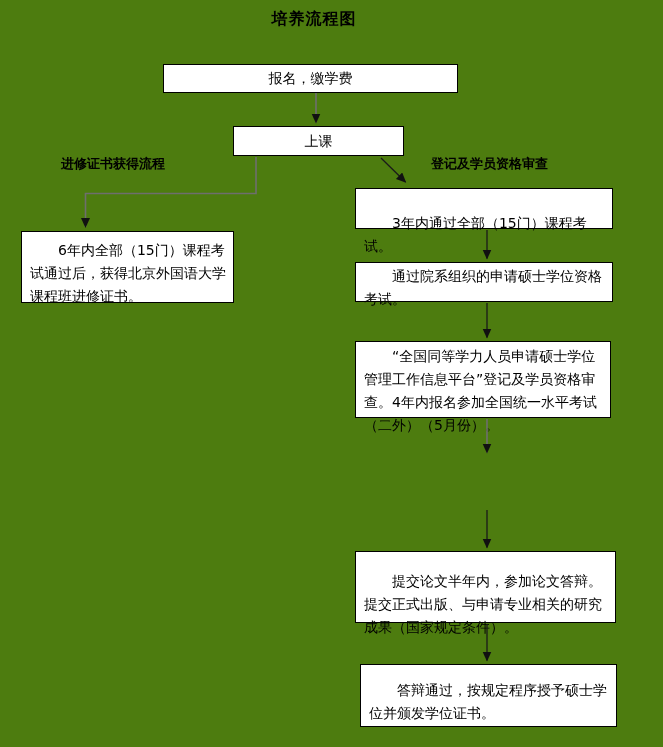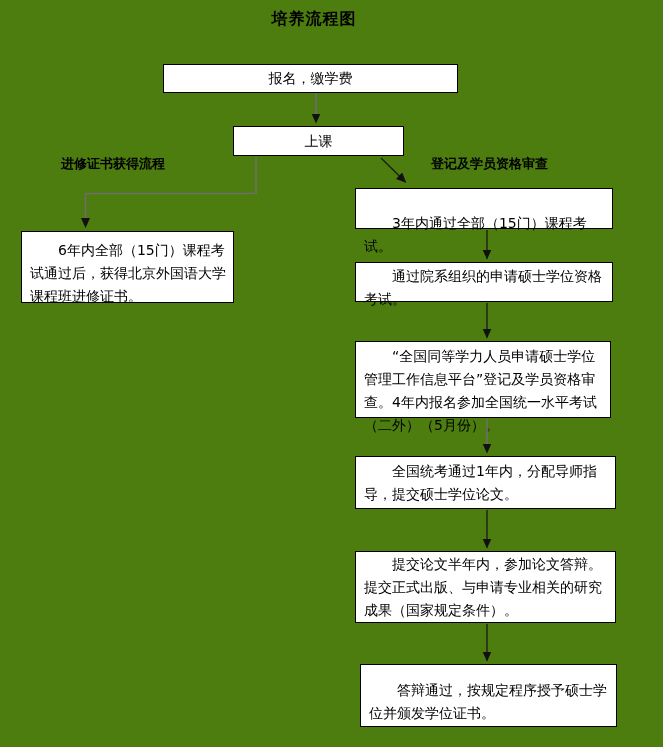--- a/index.html
+++ b/index.html
@@ -69,23 +69,22 @@
   <div class="branch-label" style="left:431px; top:155px;">登记及学员资格审查</div>
 
   <div class="node para" style="left:21px; top:231px; width:213px; height:72px; padding-top:7px;">6年内全部（15门）课程考试通过后，获得北京外国语大学课程班进修证书。</div>
 
   <div class="node para" style="left:355px; top:188px; width:258px; height:41px; padding-top:23px;">3年内通过全部（15门）课程考试。</div>
 
   <div class="node para" style="left:355px; top:262px; width:258px; height:40px; padding-top:2px;">通过院系组织的申请硕士学位资格考试。</div>
 
   <div class="node para" style="left:355px; top:341px; width:256px; height:77px; padding-top:3px;">“全国同等学力人员申请硕士学位管理工作信息平台”登记及学员资格审查。4年内报名参加全国统一水平考试（二外）（5月份）。</div>
 
-  <div class="node para" style="left:355px; top:456px; width:261px; height:53px; padding-top:3px;">全国统考通过1年内，分配导师指导，提交硕士学位论文。</div>
 
-  <div class="node para" style="left:355px; top:551px; width:261px; height:72px; padding-top:1px;">提交论文半年内，参加论文答辩。提交正式出版、与申请专业相关的研究成果（国家规定条件）。</div>
+  <div class="node para" style="left:355px; top:551px; width:261px; height:72px; padding-top:18px;">提交论文半年内，参加论文答辩。提交正式出版、与申请专业相关的研究成果（国家规定条件）。</div>
 
   <div class="node para" style="left:360px; top:664px; width:257px; height:63px; padding-top:14px;">答辩通过，按规定程序授予硕士学位并颁发学位证书。</div>
 
   <svg class="connector-layer" viewBox="0 0 663 747" xmlns="http://www.w3.org/2000/svg">
     <defs>
       <marker id="ah" markerUnits="userSpaceOnUse" markerWidth="11" markerHeight="10" refX="9" refY="4.5" orient="auto">
         <path d="M0,0 L10,4.5 L0,9 z" fill="#111111"></path>
       </marker>
     </defs>
 

